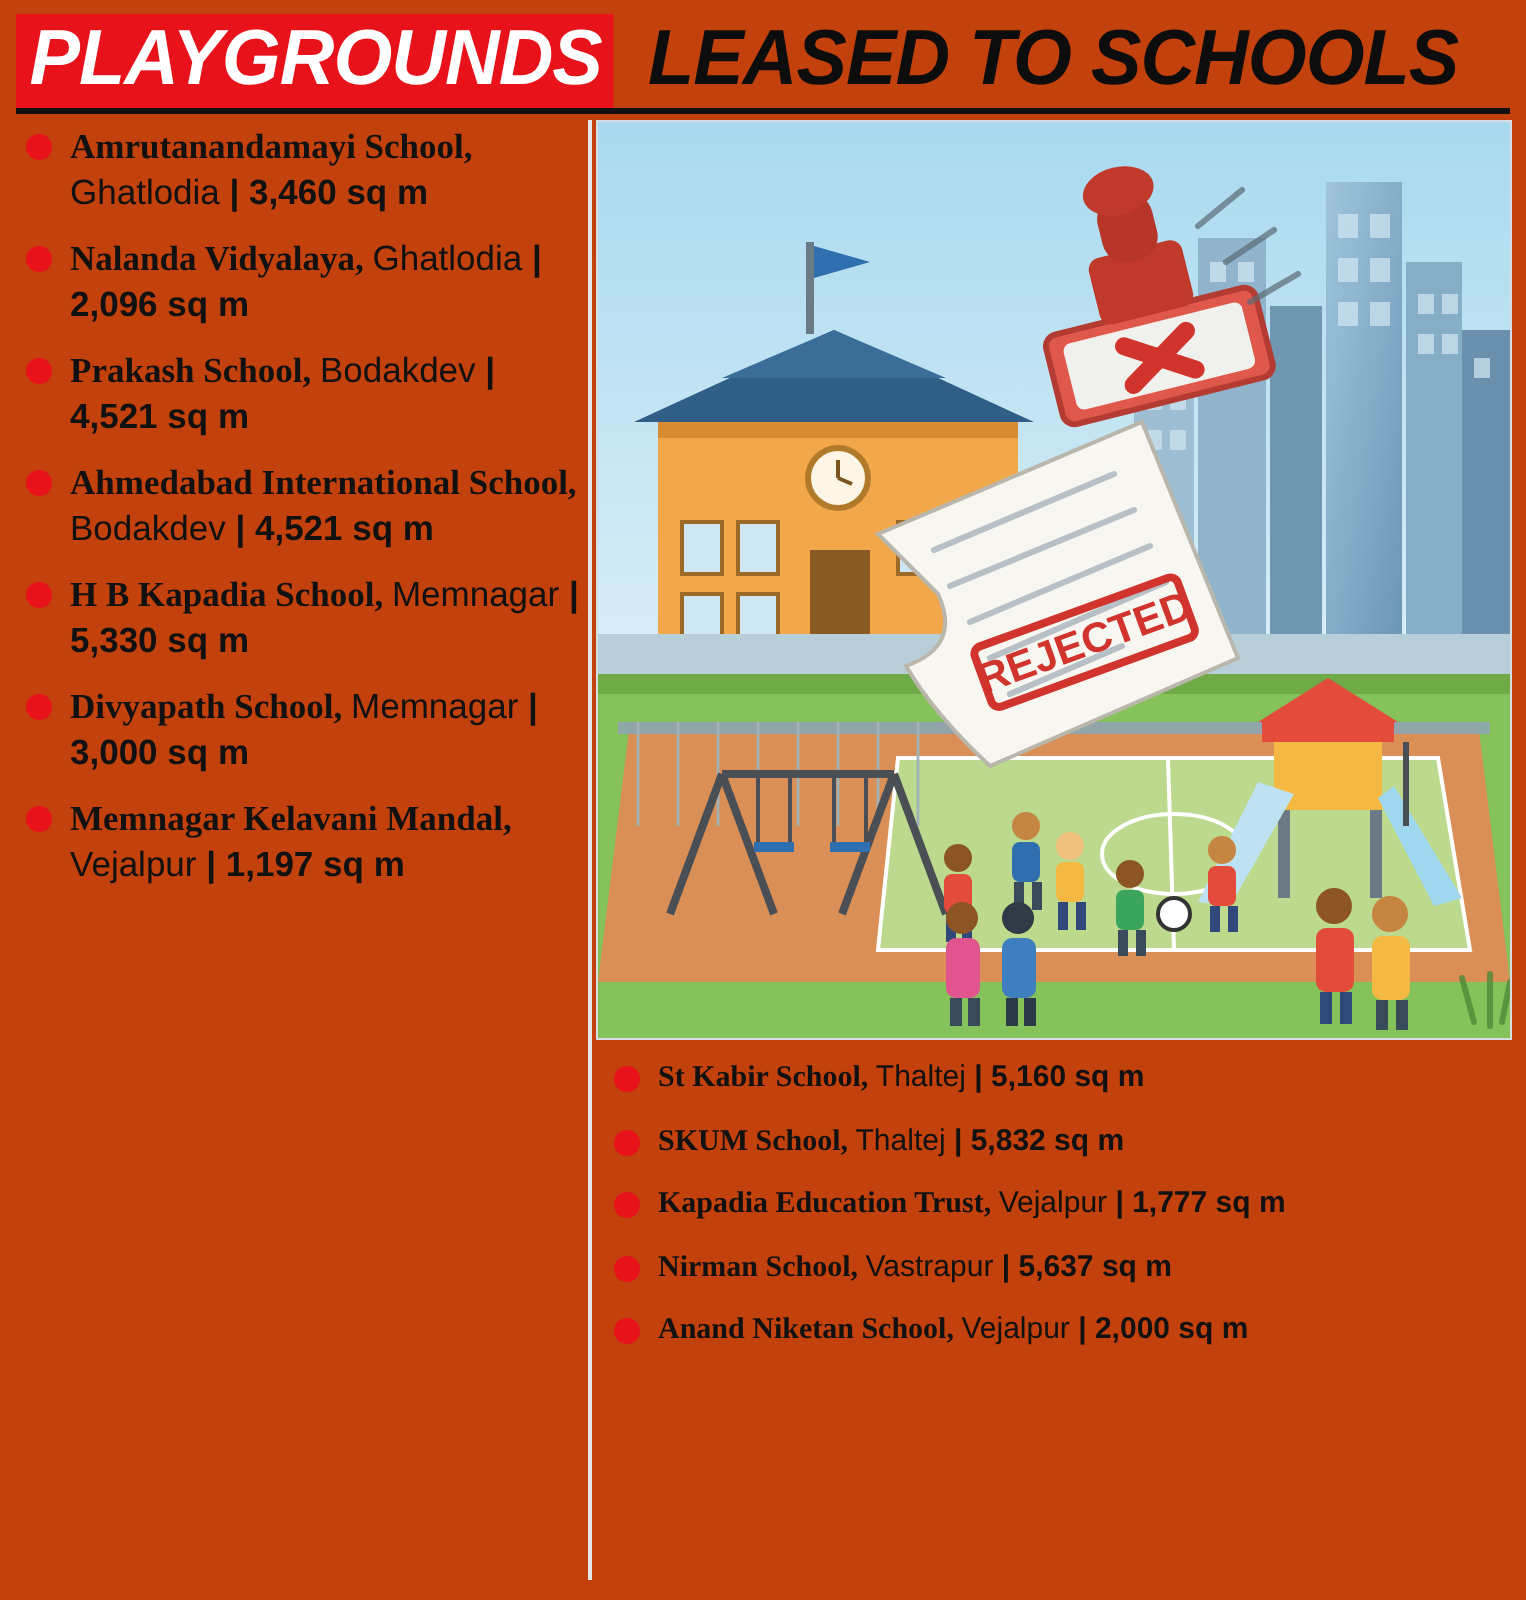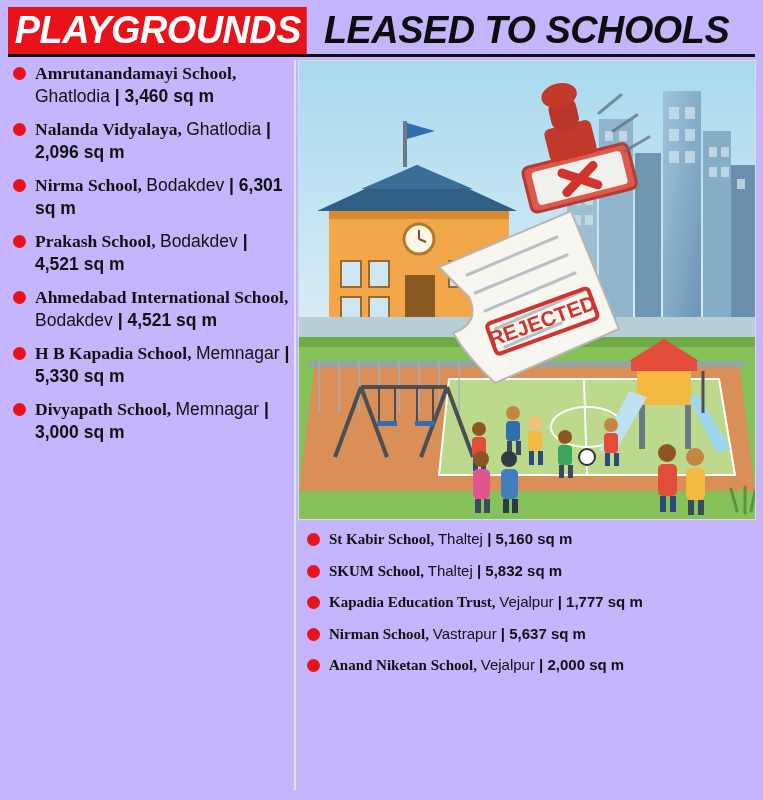--- a/index.html
+++ b/index.html
@@ -11,21 +11,21 @@
     width: 763px;
     height: 800px;
     font-family: "Liberation Sans", sans-serif;
     -webkit-font-smoothing: antialiased;
   }
   #infographic {
     position: relative;
     width: 763px;
     height: 800px;
     box-sizing: border-box;
-    background: #c4b5fd;
+    background: #c2410c;
     overflow: hidden;
   }
 
   
   .header {
     position: absolute;
     left: 8px;
     top: 6px;
     width: 747px;
     height: 48px;
@@ -158,27 +158,20 @@
     </div>
 
     <div class="entry">
       <span class="bullet"></span>
       <span class="nm">Nalanda Vidyalaya, </span>
       <span class="loc">Ghatlodia </span>
       <span class="sep">| </span>
       <span class="area">2,096 sq m </span>
     </div>
 
-    <div class="entry">
-      <span class="bullet"></span>
-      <span class="nm">Nirma School, </span>
-      <span class="loc">Bodakdev </span>
-      <span class="sep">| </span>
-      <span class="area">6,301 sq m </span>
-    </div>
 
     <div class="entry">
       <span class="bullet"></span>
       <span class="nm">Prakash School, </span>
       <span class="loc">Bodakdev </span>
       <span class="sep">| </span>
       <span class="area">4,521 sq m </span>
     </div>
 
     <div class="entry">
@@ -198,20 +191,27 @@
     </div>
 
     <div class="entry">
       <span class="bullet"></span>
       <span class="nm">Divyapath School, </span>
       <span class="loc">Memnagar </span>
       <span class="sep">| </span>
       <span class="area">3,000 sq m </span>
     </div>
 
+    <div class="entry">
+      <span class="bullet"></span>
+      <span class="nm">Memnagar Kelavani Mandal, </span>
+      <span class="loc">Vejalpur </span>
+      <span class="sep">| </span>
+      <span class="area">1,197 sq m </span>
+    </div>
 
 
   </div>
 
   <div class="right-list">
 
     <div class="entry">
       <span class="bullet"></span>
       <span class="nm">St Kabir School, </span>
       <span class="loc">Thaltej </span>

